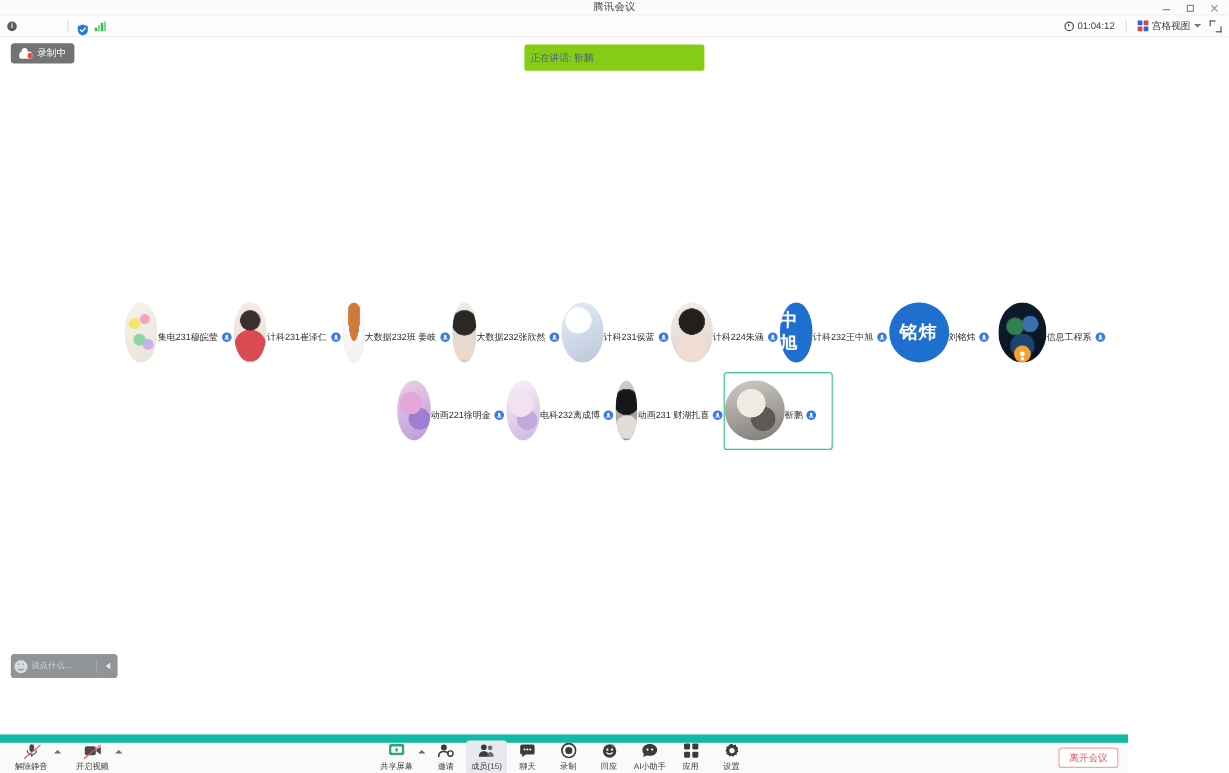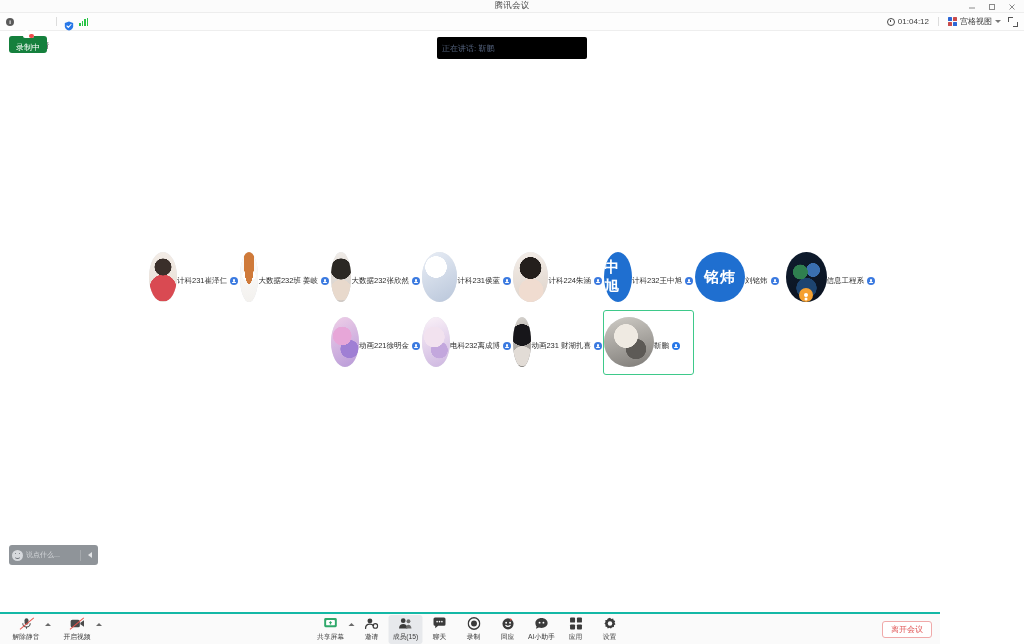--- a/index.html
+++ b/index.html
@@ -55,34 +55,33 @@
   .ico-grid span:nth-child(4){background:#2d66d6}
   .caret-d { width:0;height:0;border-left:3px solid transparent;border-right:3px solid transparent;border-top:3px solid #777; }
   .ico-expand { width:10px; height:10px; position:relative; cursor:pointer; }
   .ico-expand::before, .ico-expand::after { content:''; position:absolute; width:4px; height:4px; }
   .ico-expand::before { left:0; top:0; border-left:1.3px solid #555; border-top:1.3px solid #555; }
   .ico-expand::after { right:0; bottom:0; border-right:1.3px solid #555; border-bottom:1.3px solid #555; }
 
   
   .rec-pill {
     position:absolute; left:9px; top:36px; height:17px; padding:0 7px;
-    background:#15803d; border-radius:3px; display:flex; align-items:center; gap:4px;
+    background:#737373; border-radius:3px; display:flex; align-items:center; gap:4px;
     cursor:pointer;
-    flex-direction:column;
   }
   .rec-pill-txt { font-size:8px; color:#fff; }
   .ico-cloudrec { width:11px; height:8px; position:relative; }
   .cloud-shape { position:absolute; left:0; bottom:0; width:11px; height:6px; background:#fff; border-radius:3px 3px 2px 2px; }
   .cloud-shape::before { content:''; position:absolute; left:1.5px; top:-2.5px; width:5px; height:5px; background:#fff; border-radius:50%; }
   .rec-dot { position:absolute; right:0px; bottom:0px; width:4.5px; height:4.5px; border-radius:50%; background:#f04b4b; }
 
   
   .speak-banner {
     position:absolute; left:437px; top:37px; width:150px; height:22px;
-    background:#000000; border-radius:2px; display:flex; align-items:center; padding-left:5px;
+    background:#84cc16; border-radius:2px; display:flex; align-items:center; padding-left:5px;
   }
   .speak-banner-txt { font-size:8px; color:#52607a; }
 
   
   .grid-wrap { position:absolute; left:0; top:245px; width:1024px; }
   .prow { display:flex; justify-content:center; }
   .prow.row1 { gap:0px; }
   .ptile {
     width:91px; padding:6px 0 7px 0; display:flex; align-items:center;
     border:1.6px solid transparent; border-radius:3px; cursor:pointer;
@@ -172,21 +171,21 @@
   .ico-emoji::before { content:''; position:absolute; left:2.6px; top:3.2px; width:1.4px; height:1.4px; border-radius:50%; background:#6b7076; box-shadow:4px 0 0 #6b7076; }
   .ico-emoji::after { content:''; position:absolute; left:3px; top:6.4px; width:5px; height:2px; border-bottom:1.2px solid #6b7076; border-radius:0 0 3px 3px; }
   .chat-ph { font-size:7px; color:#d3d6d9; flex:1; }
   .chat-sep { width:1px; height:11px; background:#a5a9ad; }
   .chat-collapse { width:11px; height:14px; display:flex; align-items:center; justify-content:center; }
   .caret-l { width:0;height:0;border-top:3px solid transparent;border-bottom:3px solid transparent;border-right:4px solid #e3e5e7; }
 
   
   .toolbar {
     position:absolute; left:0; bottom:0; width:940px; height:32px;
-    background:#fafafa; border-top:2px solid #14b8a6;
+    background:#fafafa; border-top:7px solid #14b8a6;
     display:flex; align-items:center;
   }
   .tb-left { display:flex; align-items:flex-start; gap:8px; padding-left:8px; }
   .tb-center { position:absolute; left:50%; transform:translateX(-50%);
                display:flex; align-items:center; gap:0px; }
   .tb-item { width:34px; display:flex; flex-direction:column; align-items:center; gap:2px; cursor:pointer;
              padding:2px 0; border-radius:3px; }
   .tb-item.sel { background:#e7e9ec; }
   .tb-label { font-size:6.8px; color:#3b3b3b; white-space:nowrap; }
   .tb-icon { height:13px; display:flex; align-items:center; justify-content:center; }
@@ -281,20 +280,29 @@
   </div>
 
   <div class="speak-banner">
     <span class="speak-banner-txt">正在讲话: 靳鹏</span>
   </div>
 
   <div class="grid-wrap">
     <div class="prow row1" id="row1">
         <div class="ptile">
           <div class="avatar">
+            <div class="art a1"></div>
+          </div>
+          <div class="nameline">
+            <span class="pname">集电231穆皖莹</span>
+            <span class="mic"></span>
+          </div>
+        </div>
+        <div class="ptile">
+          <div class="avatar">
             <div class="art a2"></div>
           </div>
           <div class="nameline">
             <span class="pname">计科231崔泽仁</span>
             <span class="mic"></span>
           </div>
         </div>
         <div class="ptile">
           <div class="avatar">
             <div class="art a3"></div>

